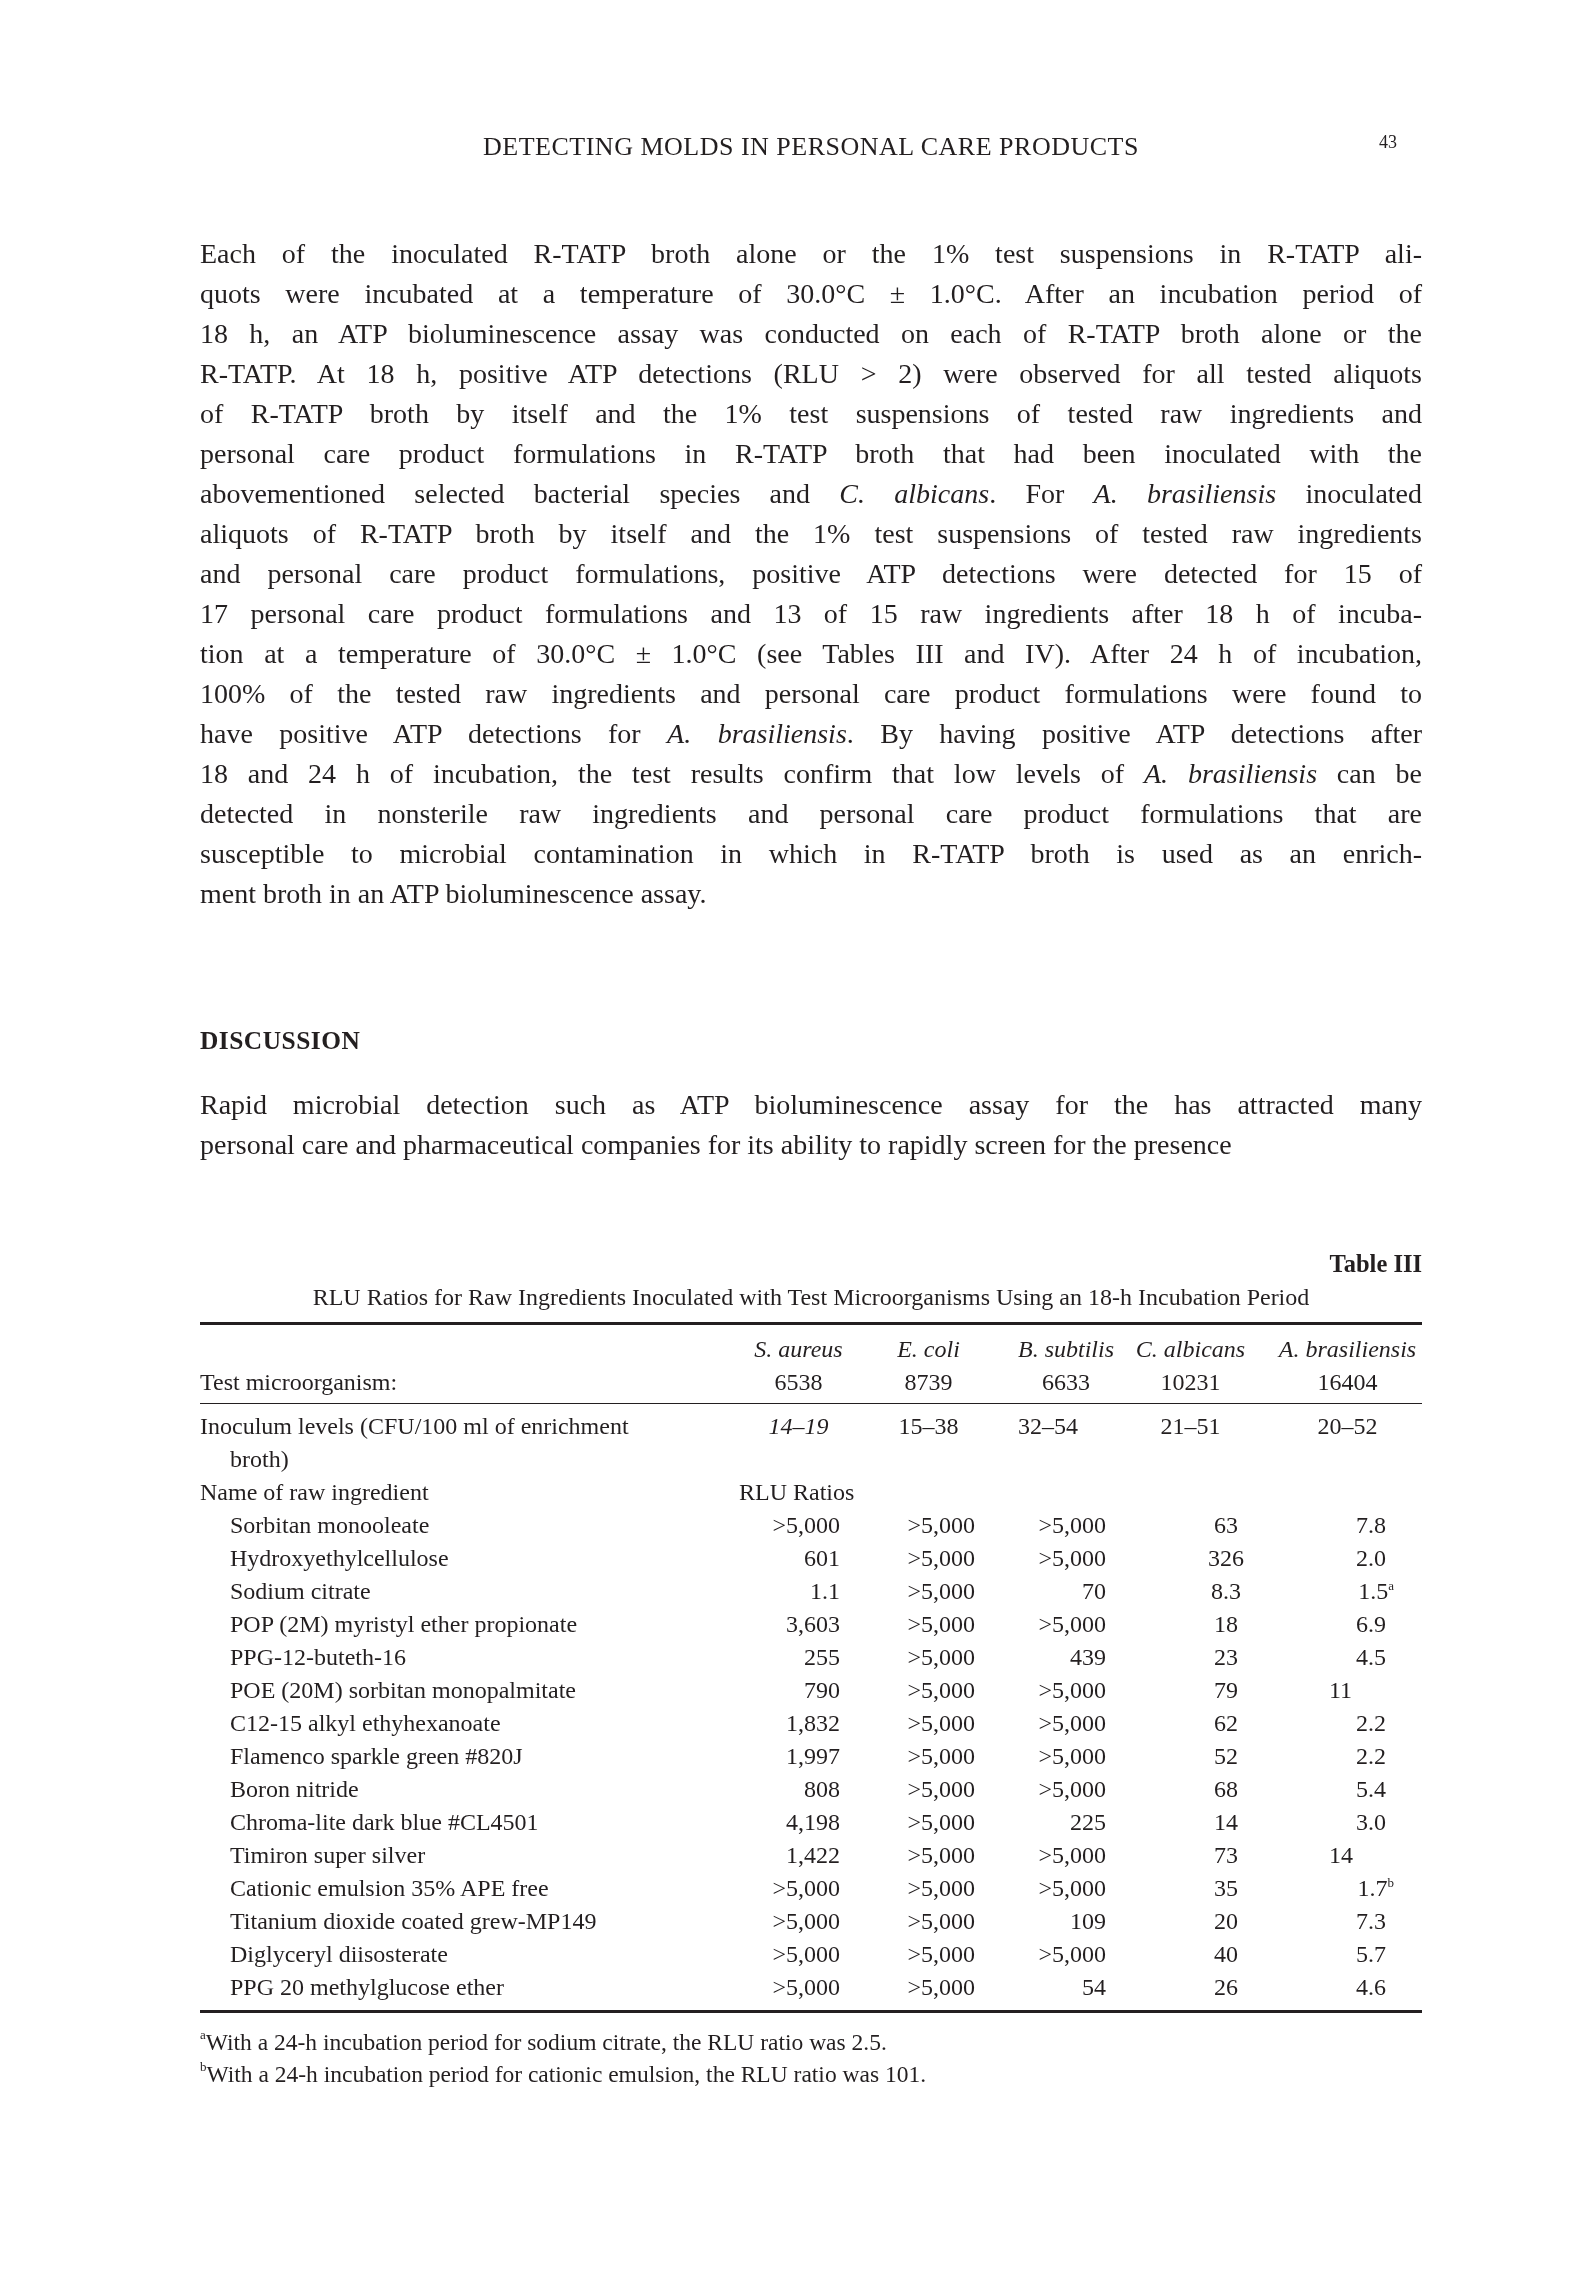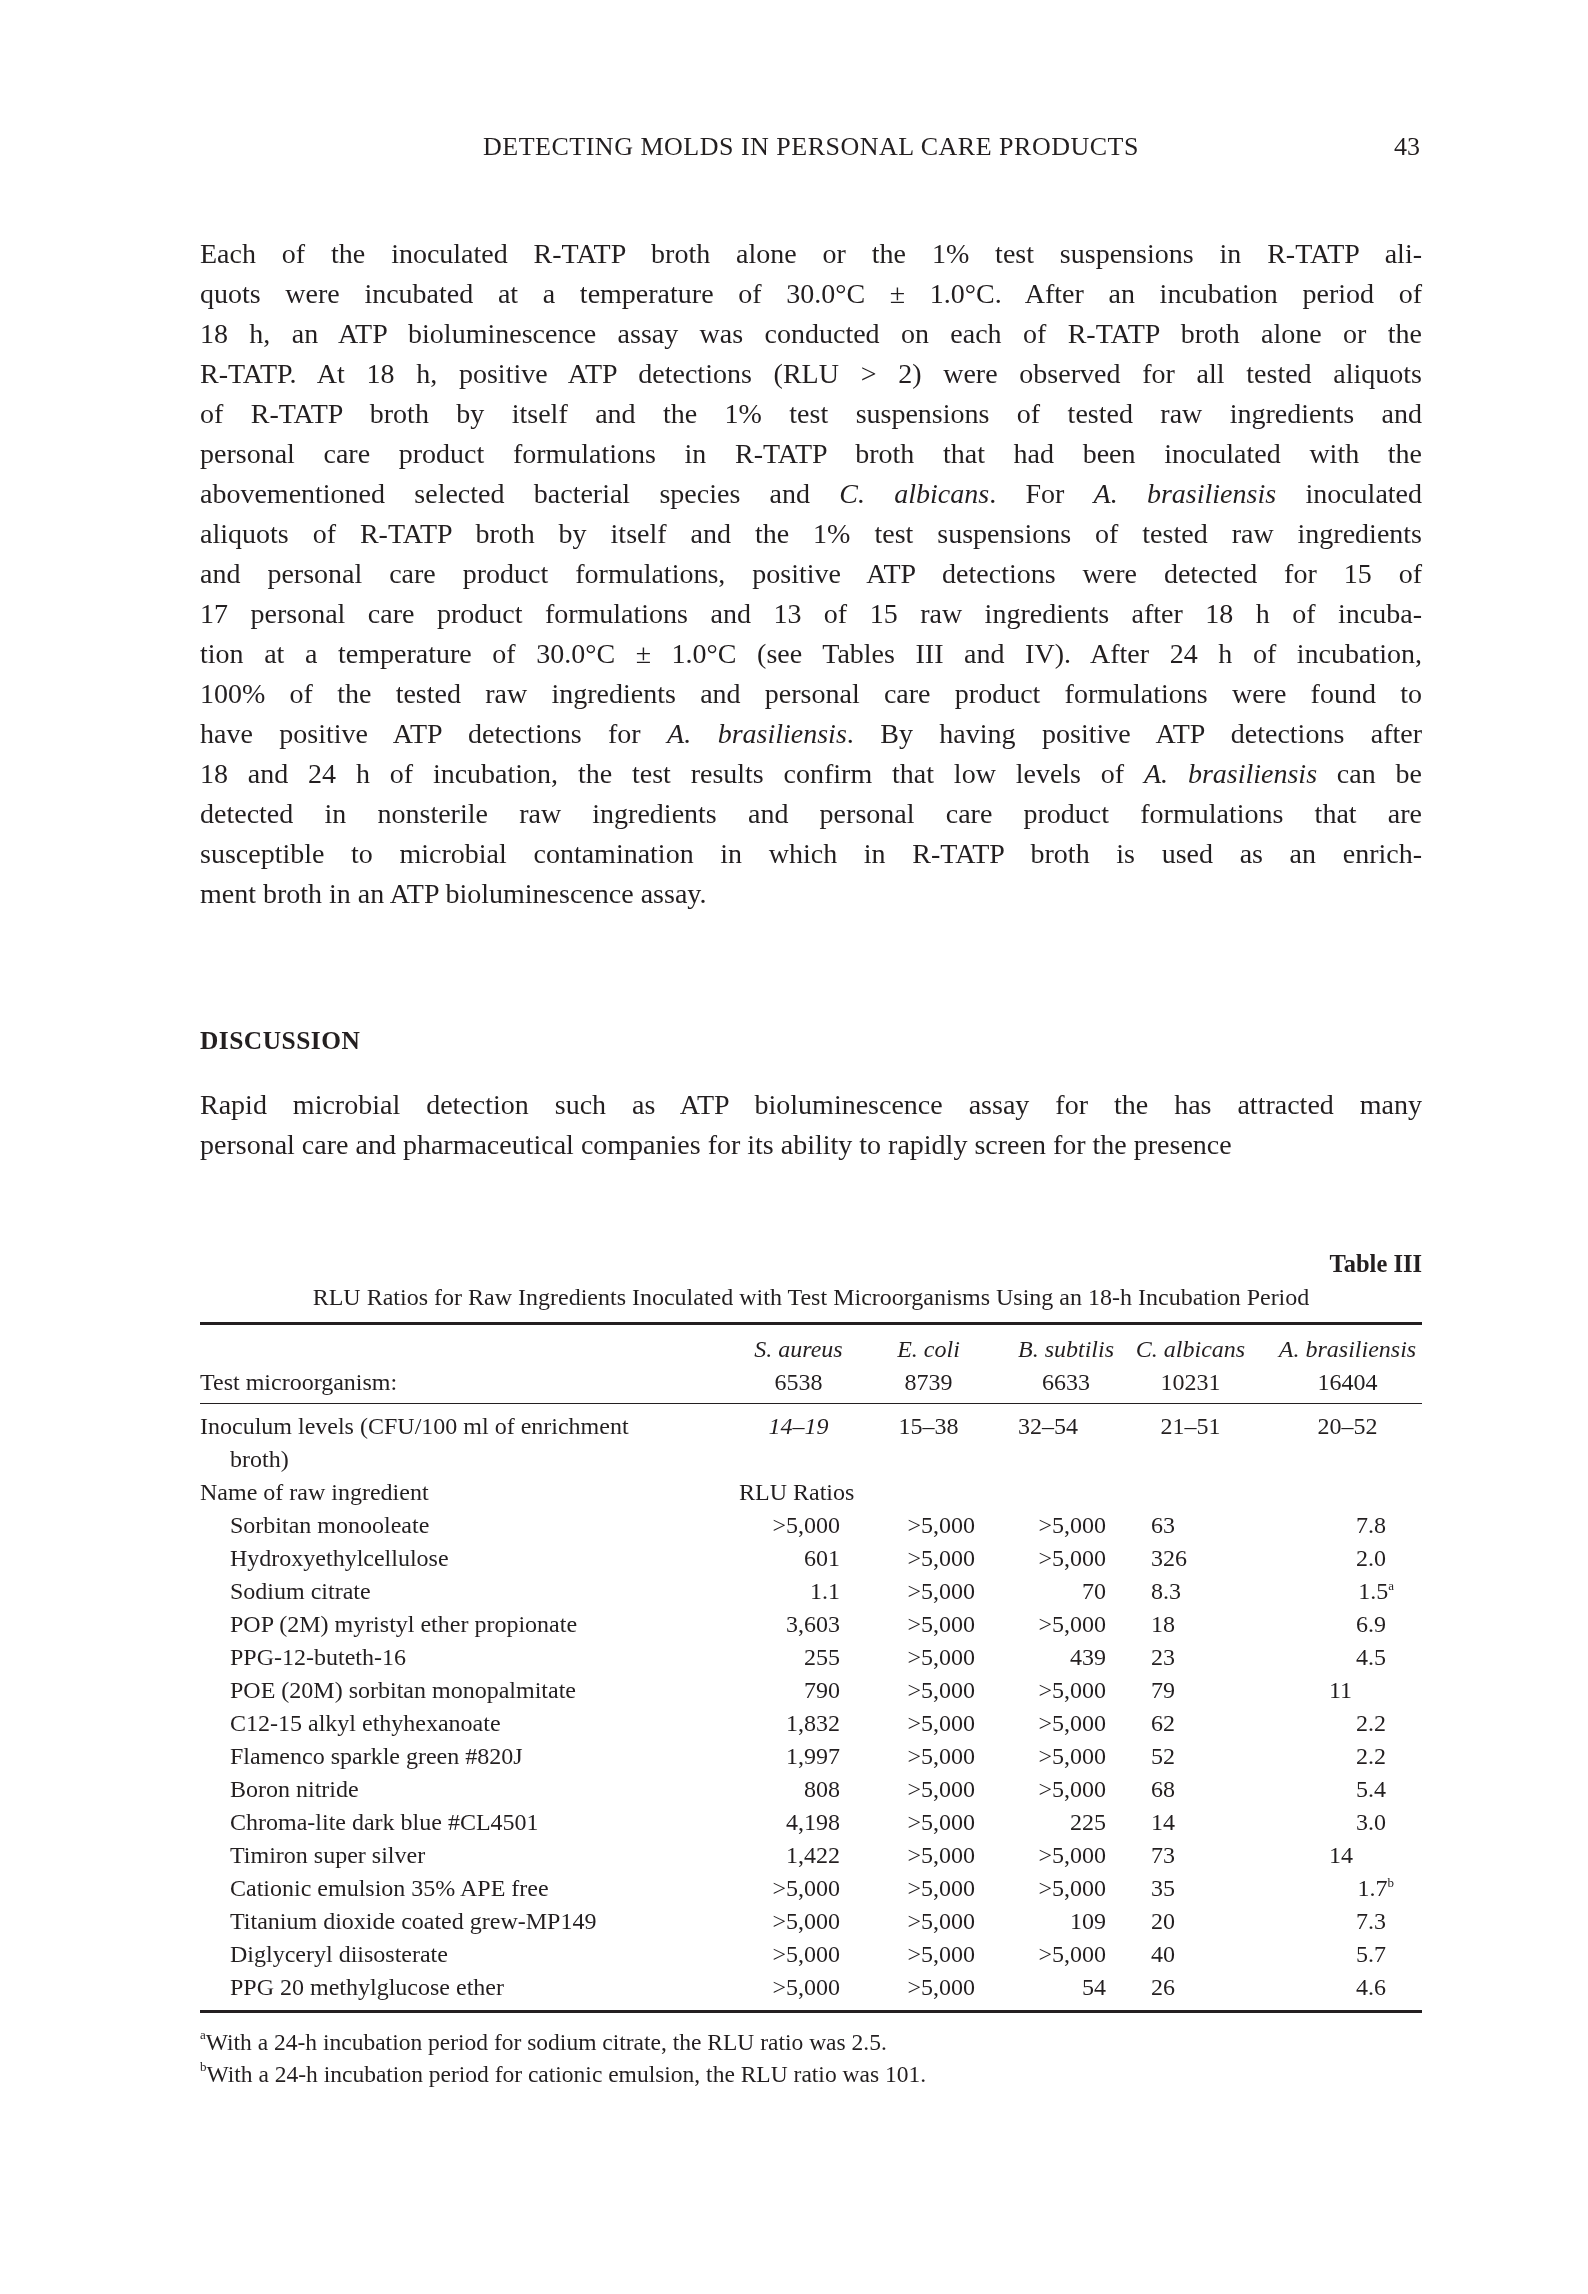--- a/index.html
+++ b/index.html
@@ -1,21 +1,21 @@
 <!DOCTYPE html>
 <html style="font-size:15px"><head>
 <meta charset="utf-8">
 <style>
   html, body { margin:0; padding:0; background:#ffffff; }
   body { width:1589px; height:2295px; position:relative; overflow:hidden;
          font-family:"Liberation Serif","DejaVu Serif",serif; color:#231f20; }
   .running-head { position:absolute; top:132px; left:200px; width:1222px; height:38px; }
   .running-head .title { position:absolute; left:0; width:1222px; text-align:center;
          font-size:26px; letter-spacing:0.5px; top:0; }
-  .running-head .page-num { position:absolute; right:2px; top:0; font-size:26px; }
+  .running-head .page-num { position:absolute; right:25px; top:0; font-size:18px; }
   .body-text { position:absolute; left:200px; width:1222px; font-size:28px; line-height:40px;
          text-align:justify; }
   .body-text .line { display:block; white-space:nowrap; text-align:justify; text-align-last:justify; height:40px; }
   .body-text .line.last { text-align-last:left; }
   .para1 { top:234px; }
   .heading { position:absolute; left:200px; top:1026px; font-size:25.4px; font-weight:bold; letter-spacing:0.5px; }
   .para2 { top:1085px; }
   i { font-style:italic; }
 
   .table-wrap { position:absolute; left:200px; top:1248px; width:1222px; }
@@ -23,21 +23,21 @@
   .table-caption { text-align:center; font-size:24px; height:34px; line-height:34px; }
   .rule-thick { height:3.8px; background:#231f20; margin-top:7.5px; }
   .rule-thin { height:1.9px; background:#231f20; }
   .trow { position:relative; height:33px; line-height:33px; font-size:24px; white-space:nowrap; }
   .trow .name { position:absolute; left:0; }
   .trow .name.indent { left:30px; }
   .cell { position:absolute; top:0; }
   .c1 { left:541px; width:99px; text-align:right; }
   .c2 { left:676px; width:99px; text-align:right; }
   .c3 { left:798px; width:108px; text-align:right; }
-  .c4 { left:951px; width:104px; text-align:left; }
+  .c4 { left:974px; width:104px; text-align:center; }
   .c5 { left:1073px; width:113px; text-align:right; }
   .c5.left { text-align:left; padding-left:56px; width:56px; }
   .hdr .cell { text-align:center; }
   .hdr .c1 { left:549px; width:99px; }
   .hdr .c2 { left:686px; width:85px; }
   .hdr .c3 { left:812px; width:108px; }
   .hdr .c4 { left:927px; width:127px; }
   .hdr .c5 { left:1073px; width:149px; }
   .cen .c1 { left:549px; width:99px; text-align:center;font-style:italic; }
   .cen .c2 { left:686px; width:85px; text-align:center; }

